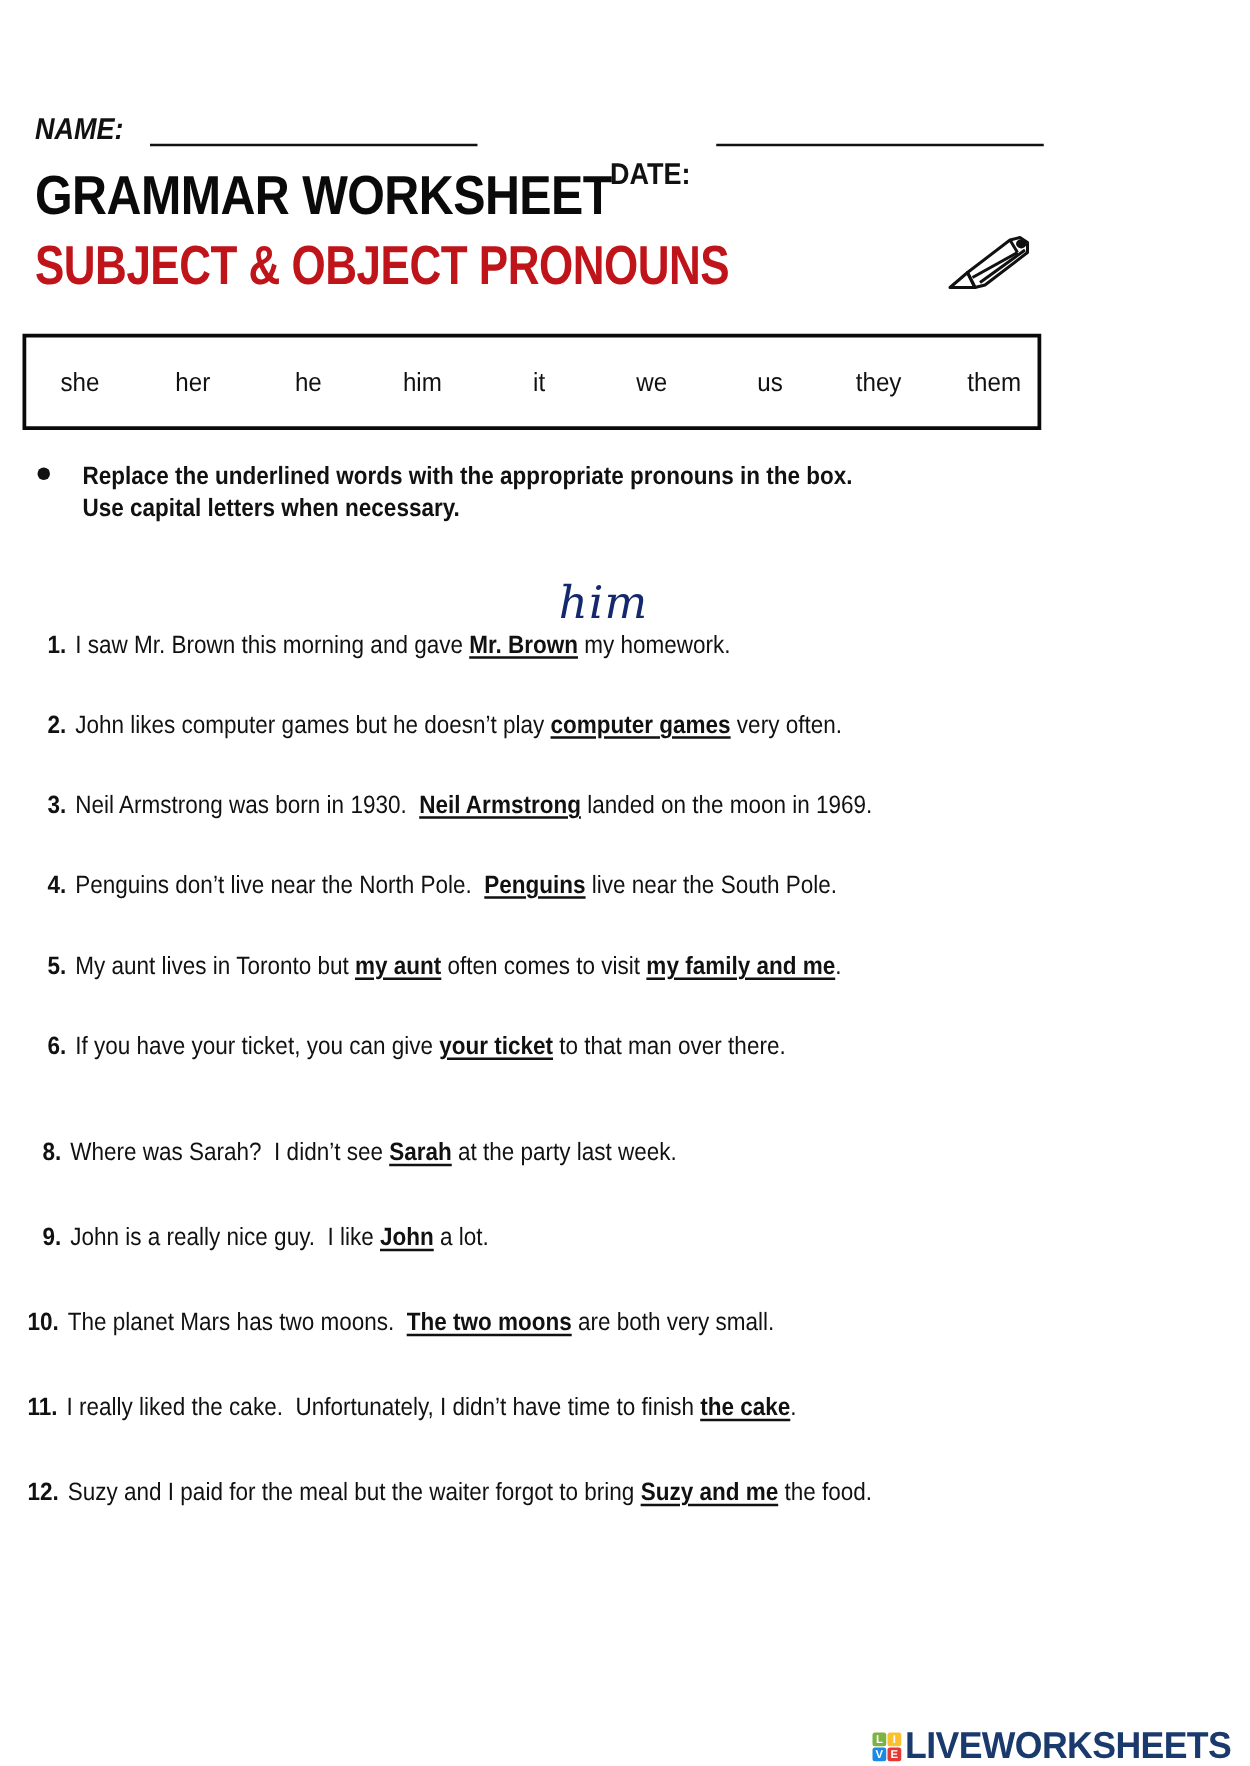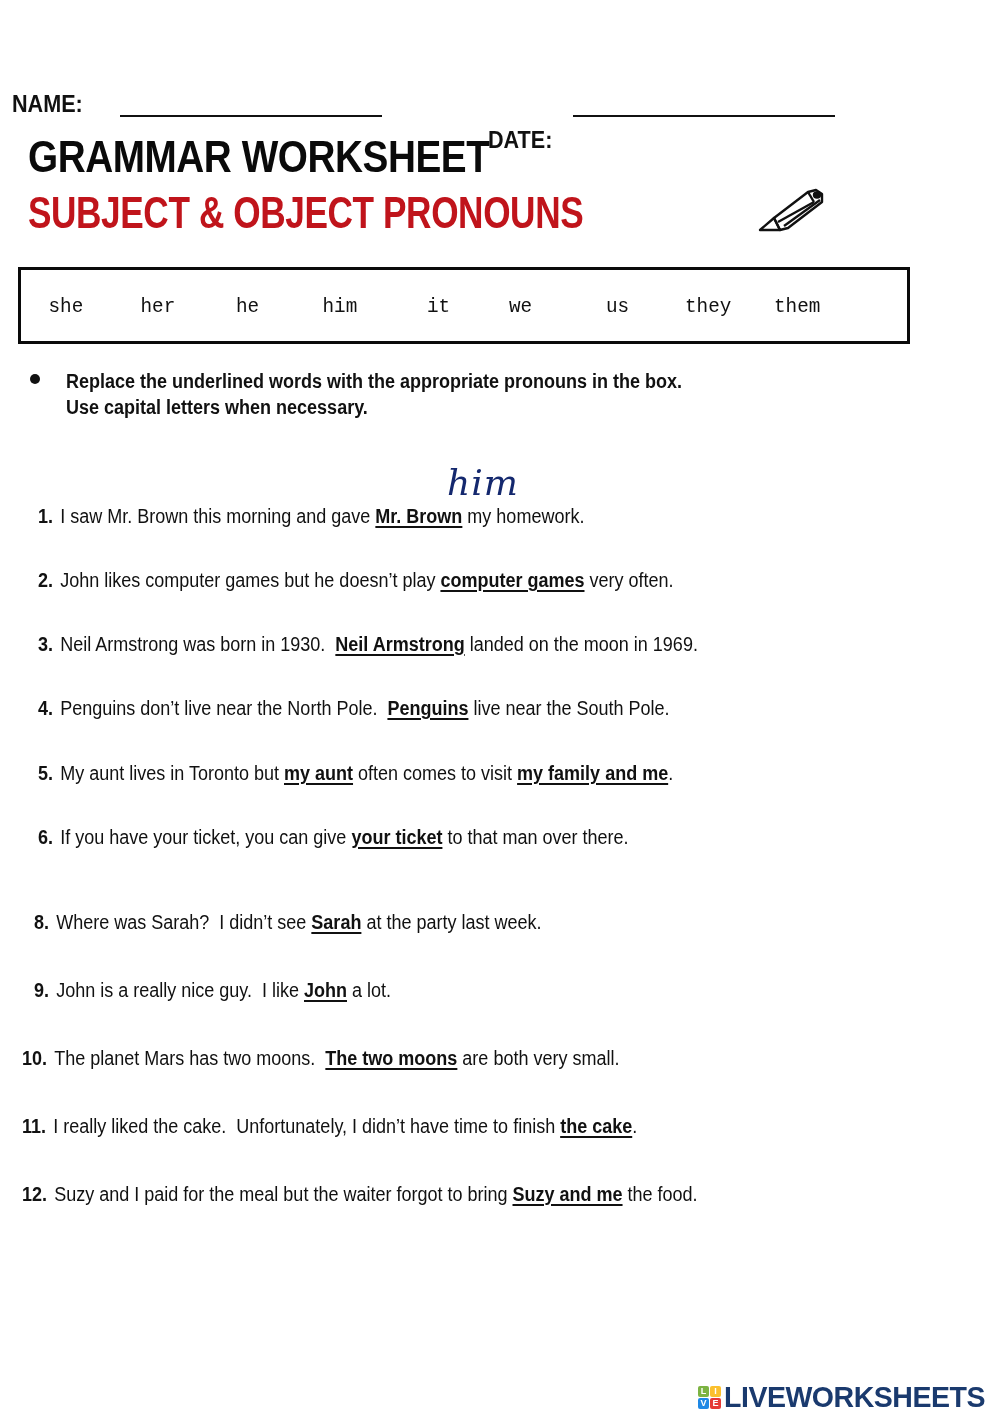--- a/index.html
+++ b/index.html
@@ -6,21 +6,21 @@
     html, body {
       width: 1000px; height: 1413px;
       background: #ffffff;
       overflow: hidden;
     }
     body {
       position: relative;
       font-family: "Liberation Sans", sans-serif;
       color: #111;
     }
-    .name-label { position: absolute; left: 12px; top: 90px; }
+    .name-label { position: absolute; left: 28px; top: 90px; font-style: italic; }
     .date-label { position: absolute; left: 488px; top: 90px; margin-top: 36px; }
     .lbl {
       font-weight: bold; font-size: 24px;
       transform: scaleX(0.9); transform-origin: left;
       display: inline-block;
     }
     .blank-line {
       position: absolute; height: 2px; background: #111;
     }
     .title-main {
@@ -36,23 +36,22 @@
       letter-spacing: -0.5px;
       transform: scaleX(0.8); transform-origin: left;
       color: #c0141b;
     }
     .pencil {
       position: absolute; left: 756px; top: 180px;
       width: 72px; height: 54px;
     }
     .word-box {
       position: absolute; left: 18px; top: 267px;
-      width: 892px; height: 77px;
+      width: 815px; height: 77px;
       border: 3px solid #0a0a0a;
-      font-family: Liberation Mono, monospace;
     }
     .word {
       position: absolute; top: 25px;
       font-size: 21px; font-weight: normal;
       transform: scaleX(0.92);
       color: #111;
     }
     .instr-bullet {
       position: absolute; left: 30px; top: 374px;
       width: 10px; height: 10px; border-radius: 50%;

